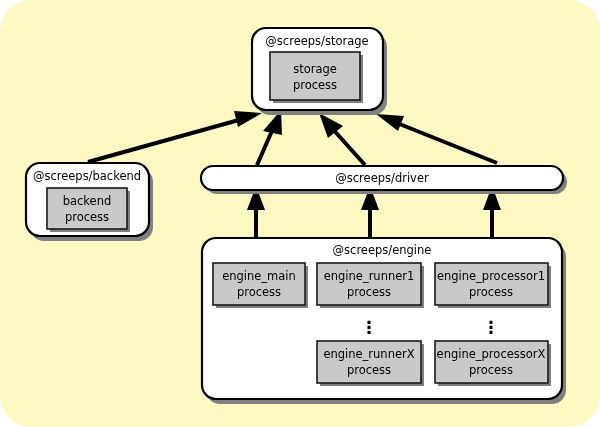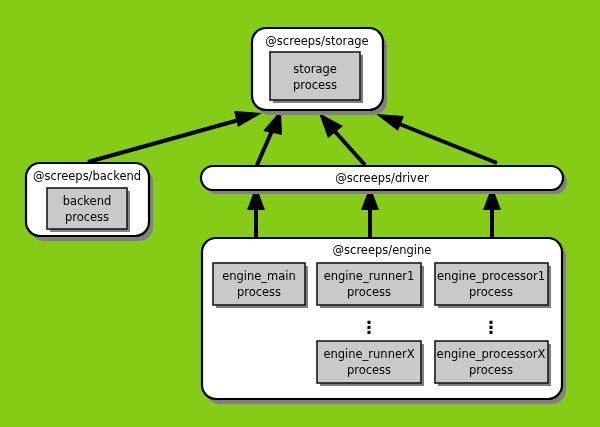--- a/index.html
+++ b/index.html
@@ -10,21 +10,22 @@
   body {
     width: 600px;
     height: 427px;
     overflow: hidden;
     font-family: "DejaVu Sans", "Liberation Sans", sans-serif;
   }
   #diagram-root {
     position: relative;
     width: 600px;
     height: 427px;
-    background: #84cc16;
+    background: #fef9c3;
+    border-radius: 31px;
   }
   svg#arch-svg {
     display: block;
     width: 600px;
     height: 427px;
   }
   .pkg-shape {
     fill: #ffffff;
     stroke: #000000;
     stroke-width: 2.2;

